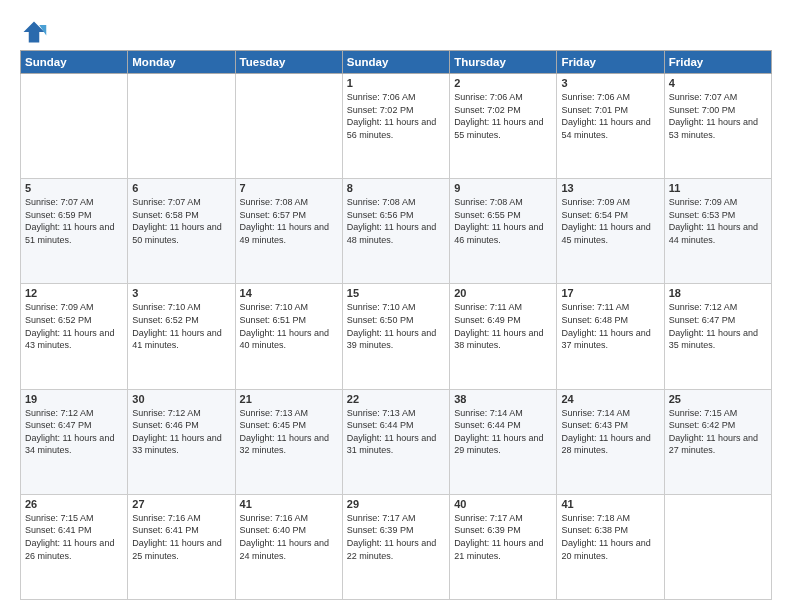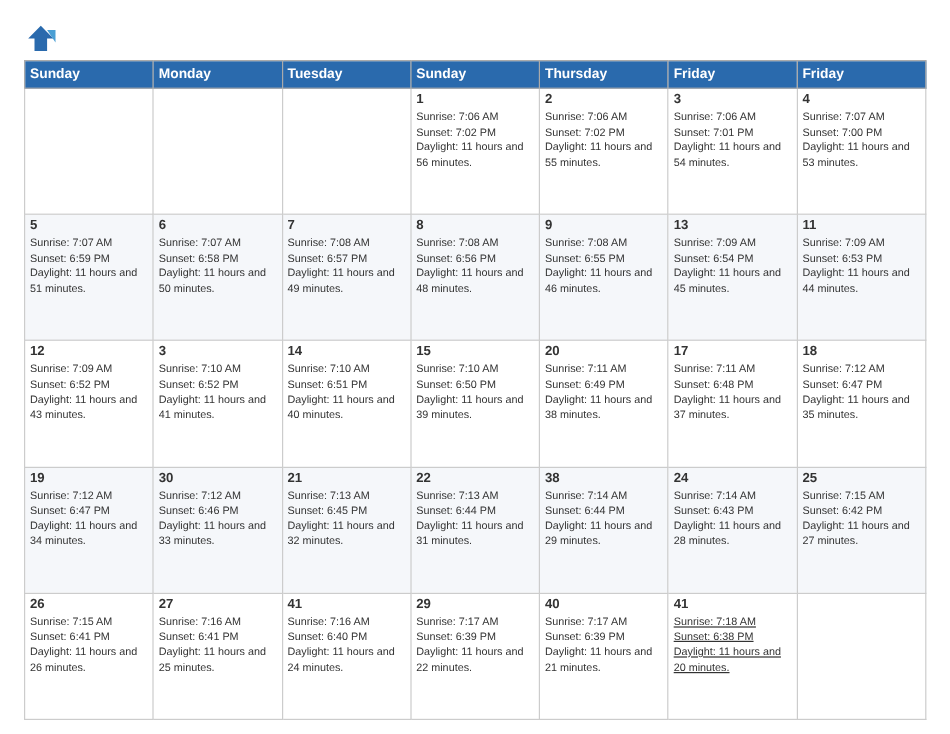--- a/index.html
+++ b/index.html
@@ -315,21 +315,21 @@
 Daylight: 11 hours and 22 minutes.</div>
           </td>
           <td>
             <span class="day-number">40</span>
             <div class="day-info" style="white-space: pre-line;">Sunrise: 7:17 AM
 Sunset: 6:39 PM
 Daylight: 11 hours and 21 minutes.</div>
           </td>
           <td>
             <span class="day-number">41</span>
-            <div class="day-info" style="white-space: pre-line; text-decoration: underline;">Sunrise: 7:18 AM
+            <div class="day-info" style="white-space: pre-line;">Sunrise: 7:18 AM
 Sunset: 6:38 PM
 Daylight: 11 hours and 20 minutes.</div>
           </td>
           <td class="empty"></td>
         </tr>
       </tbody>
   </table>
 </div>
 
 </body></html>

